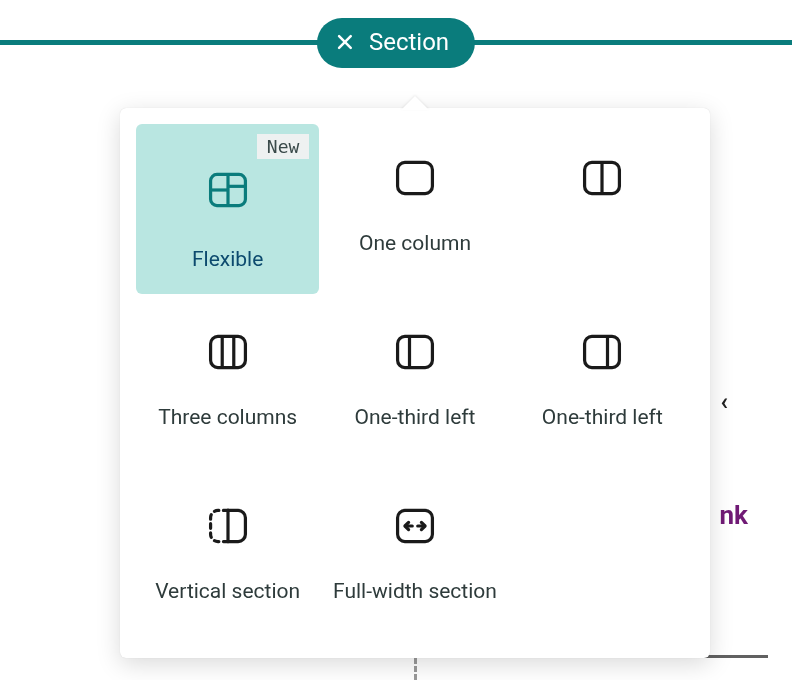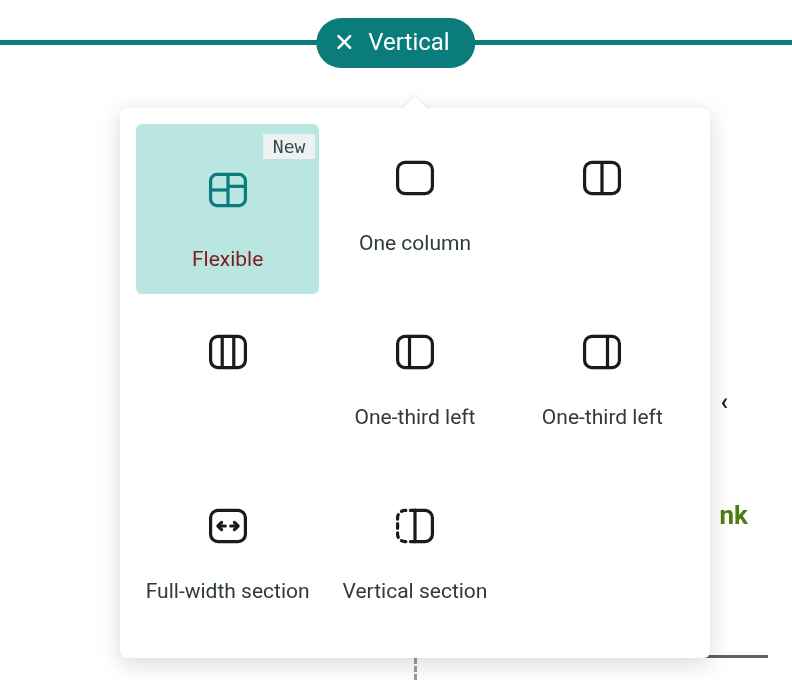--- a/index.html
+++ b/index.html
@@ -80,25 +80,25 @@
       margin-top: 6px;
     }
     .card.selected .icon { margin-top: 18px; }
     .card .label {
       margin-top: 30px;
       font-size: 21px;
       color: #2e3b3b;
       text-align: center;
       line-height: 1.3;
     }
-    .card.selected .label { color: #7f1d1d; margin-top: 34px; }
+    .card.selected .label { color: #0c4a6e; margin-top: 34px; }
     .badge {
       position: absolute;
       top: 10px;
-      right: 4px;
+      right: 10px;
       background: #eef1f1;
       color: #3a4a4a;
       font-size: 18px;
       padding: 2px 10px;
       font-family: ui-monospace, Menlo, monospace;
     }
     .bg-row {
       position: absolute;
       bottom: 22px;
       right: 24px;
@@ -121,37 +121,37 @@
       font-size: 24px;
       font-weight: 700;
       color: #222;
     }
     .bg-nk {
       position: absolute;
       top: 500px;
       right: 44px;
       font-size: 26px;
       font-weight: 700;
-      color: #4d7c0f;
+      color: #701a75;
       text-align: right;
     }
   </style>
 </head>
 <body>
 
 <div class="hr"></div>
 
 <div class="pill">
   <span class="x-icon">
     <svg viewBox="0 0 24 24" width="20" height="20" stroke="#ffffff" stroke-width="3" fill="none" stroke-linecap="round">
       <line x1="5" y1="5" x2="19" y2="19"></line>
         <line x1="19" y1="5" x2="5" y2="19"></line>
     </svg>
   </span>
-  <span>Vertical</span>
+  <span>Section</span>
 </div>
 
 <div class="bg-k">‹</div>
 <div class="bg-nk">nk</div>
 <div class="bg-row"></div>
 <div class="bg-v"></div>
 
 <div class="popover">
   <div class="arrow"></div>
   <div class="grid">
@@ -188,60 +188,61 @@
     </div>
 
     <div class="card">
       <div class="icon">
         <svg viewBox="0 0 48 48" width="44" height="44" fill="none" stroke="#1a1a1a" stroke-width="3.5" stroke-linejoin="round">
           <rect x="5" y="7" width="38" height="34" rx="8"></rect>
           <line x1="17.7" y1="7" x2="17.7" y2="41"></line>
           <line x1="30.3" y1="7" x2="30.3" y2="41"></line>
         </svg>
       </div>
+      <div class="label">Three columns</div>
     </div>
 
     <div class="card">
       <div class="icon">
         <svg viewBox="0 0 48 48" width="44" height="44" fill="none" stroke="#1a1a1a" stroke-width="3.5" stroke-linejoin="round">
           <rect x="5" y="7" width="38" height="34" rx="8"></rect>
           <line x1="18" y1="7" x2="18" y2="41"></line>
         </svg>
       </div>
       <div class="label">One-third left</div>
     </div>
 
     <div class="card">
       <div class="icon">
         <svg viewBox="0 0 48 48" width="44" height="44" fill="none" stroke="#1a1a1a" stroke-width="3.5" stroke-linejoin="round">
           <rect x="5" y="7" width="38" height="34" rx="8"></rect>
           <line x1="30" y1="7" x2="30" y2="41"></line>
         </svg>
       </div>
       <div class="label">One-third left</div>
+    </div>
+
+    <div class="card">
+      <div class="icon">
+        <svg viewBox="0 0 48 48" width="44" height="44" fill="none" stroke="#1a1a1a" stroke-width="3.5" stroke-linejoin="round" stroke-linecap="round">
+          <path d="M24 7 h11 a8 8 0 0 1 8 8 v18 a8 8 0 0 1 -8 8 h-11"></path>
+          <line x1="24" y1="7" x2="24" y2="41"></line>
+          <path stroke-dasharray="5 5" d="M24 7 h-11 a8 8 0 0 0 -8 8 v18 a8 8 0 0 0 8 8 h11"></path>
+        </svg>
+      </div>
+      <div class="label">Vertical section</div>
     </div>
 
     <div class="card">
       <div class="icon">
         <svg viewBox="0 0 48 48" width="44" height="44" fill="none" stroke="#1a1a1a" stroke-width="3.5" stroke-linejoin="round" stroke-linecap="round">
           <rect x="5" y="7" width="38" height="34" rx="8"></rect>
           <line x1="14" y1="24" x2="21" y2="24"></line>
           <polyline points="17,20 13,24 17,28"></polyline>
           <line x1="27" y1="24" x2="34" y2="24"></line>
           <polyline points="31,20 35,24 31,28"></polyline>
         </svg>
       </div>
       <div class="label">Full-width section</div>
     </div>
 
-    <div class="card">
-      <div class="icon">
-        <svg viewBox="0 0 48 48" width="44" height="44" fill="none" stroke="#1a1a1a" stroke-width="3.5" stroke-linejoin="round" stroke-linecap="round">
-          <path d="M24 7 h11 a8 8 0 0 1 8 8 v18 a8 8 0 0 1 -8 8 h-11"></path>
-          <line x1="24" y1="7" x2="24" y2="41"></line>
-          <path stroke-dasharray="5 5" d="M24 7 h-11 a8 8 0 0 0 -8 8 v18 a8 8 0 0 0 8 8 h11"></path>
-        </svg>
-      </div>
-      <div class="label">Vertical section</div>
-    </div>
-
   </div>
 </div>
 
 </body></html>

